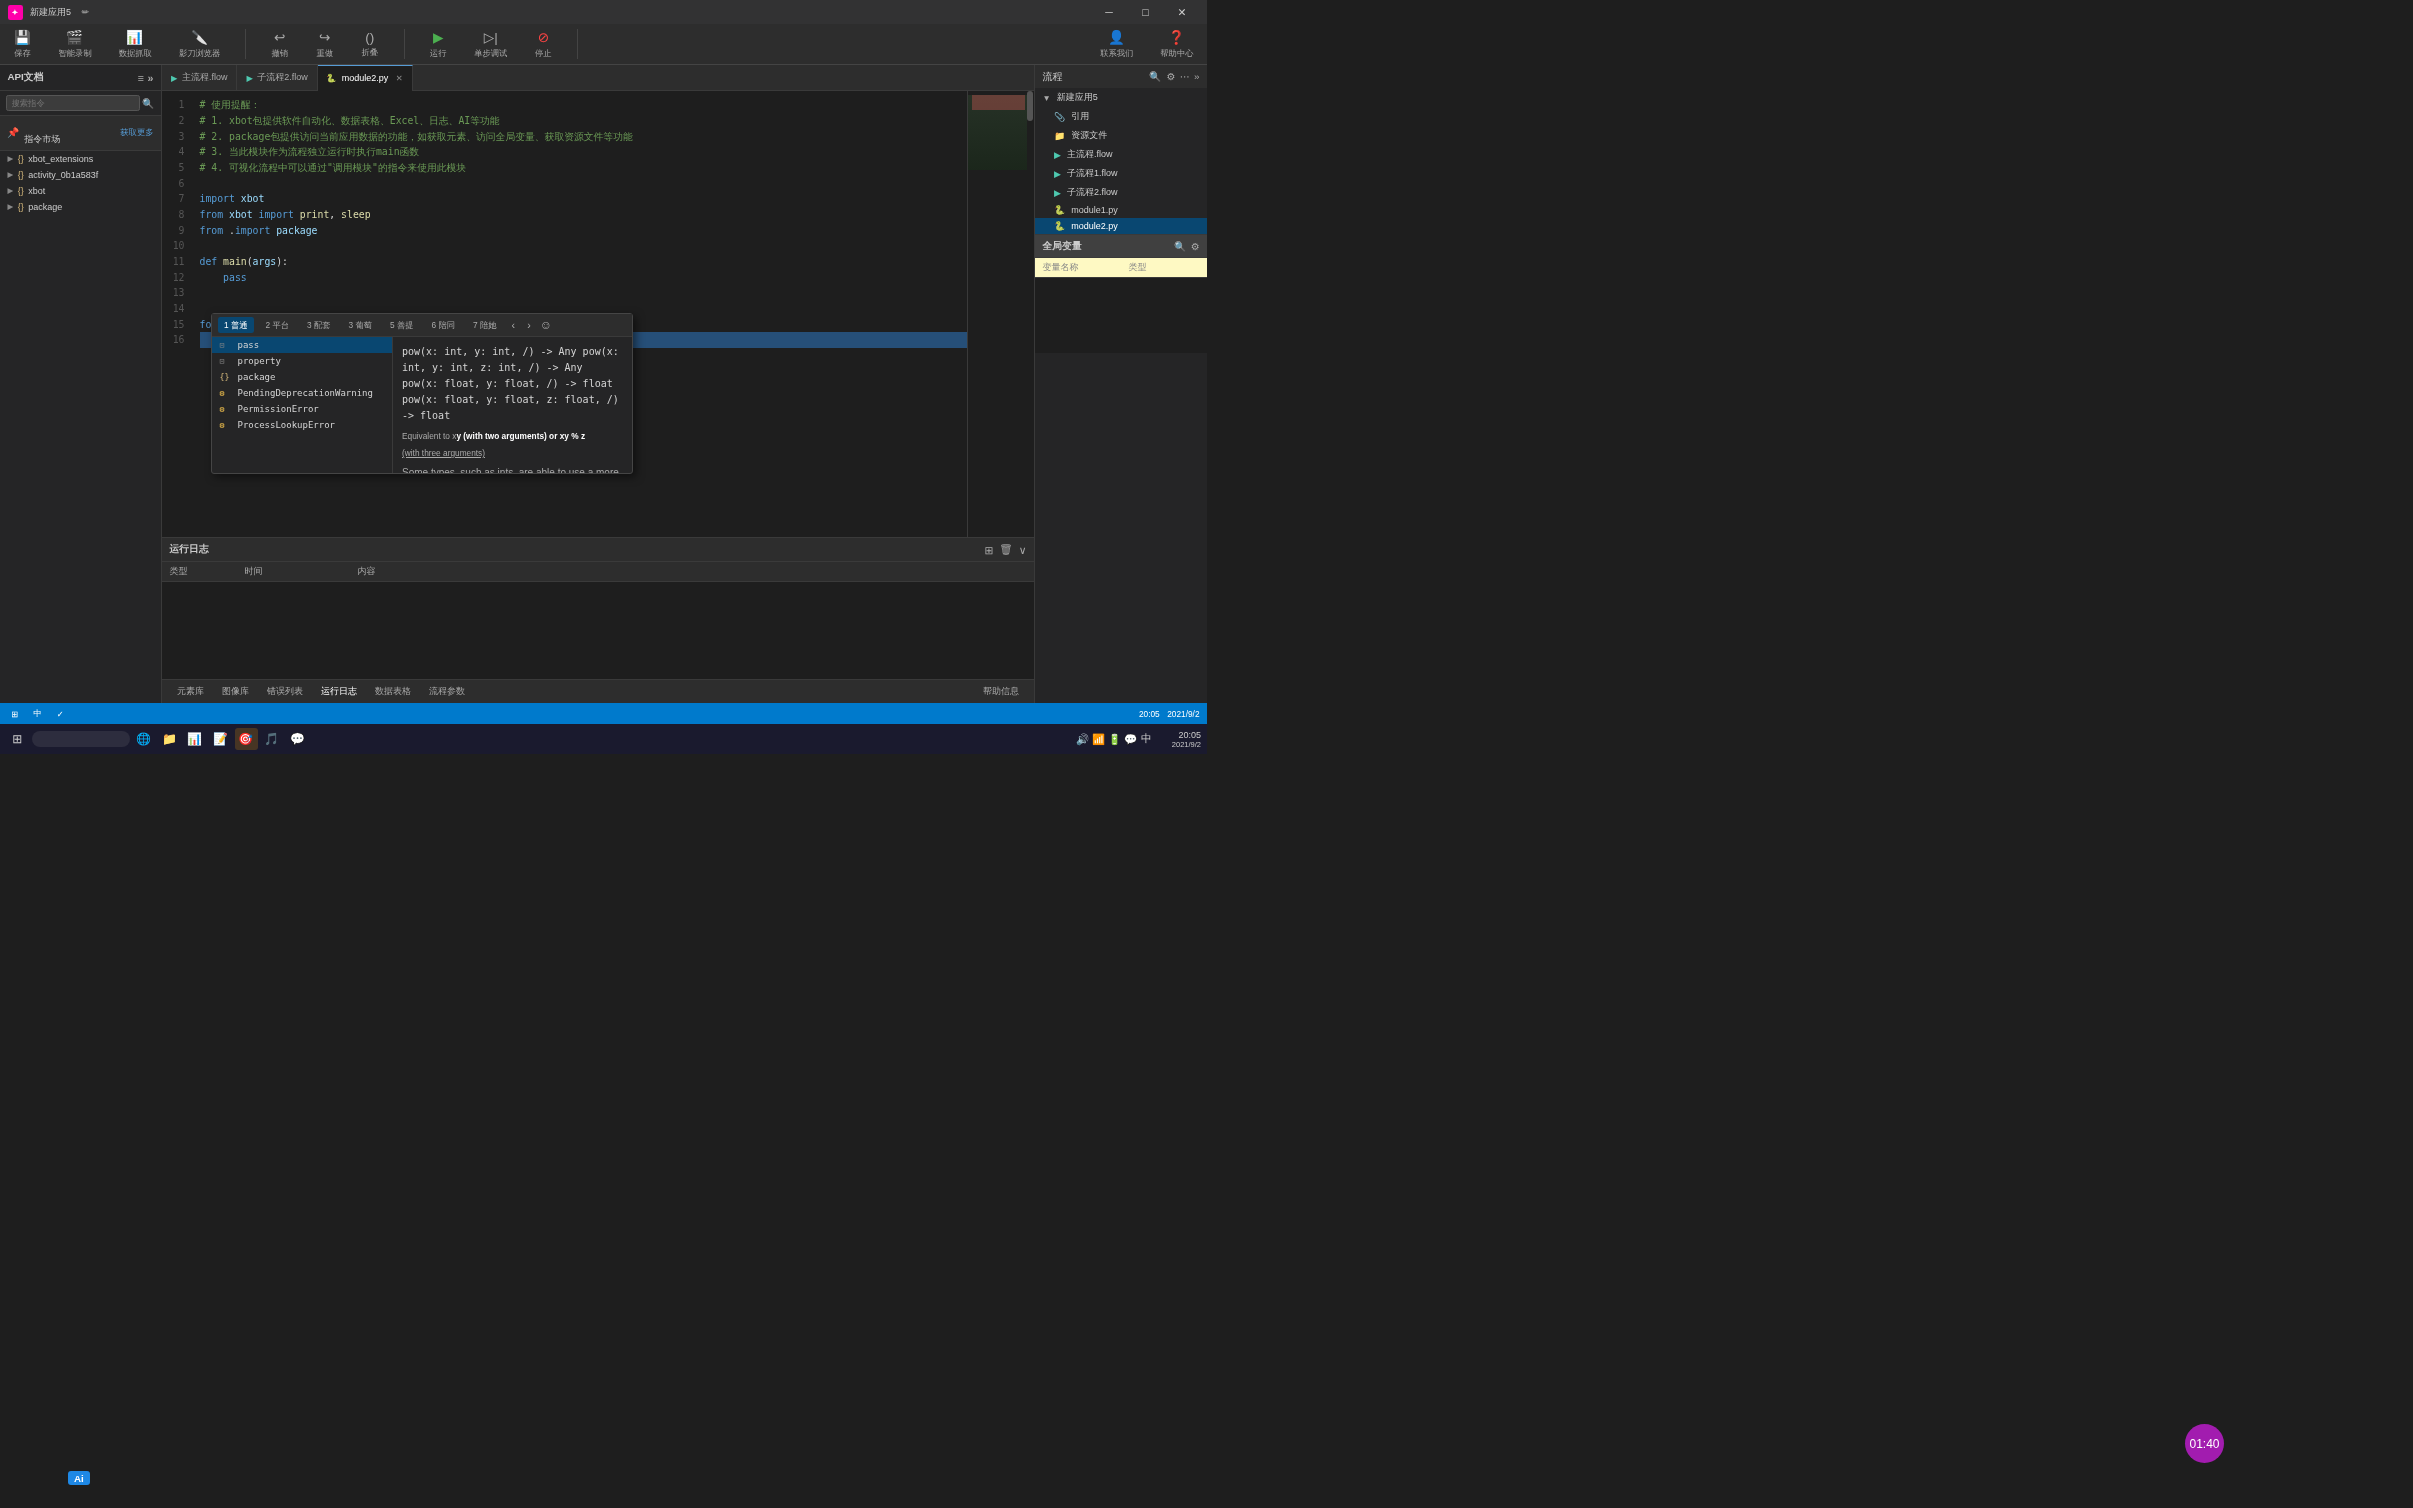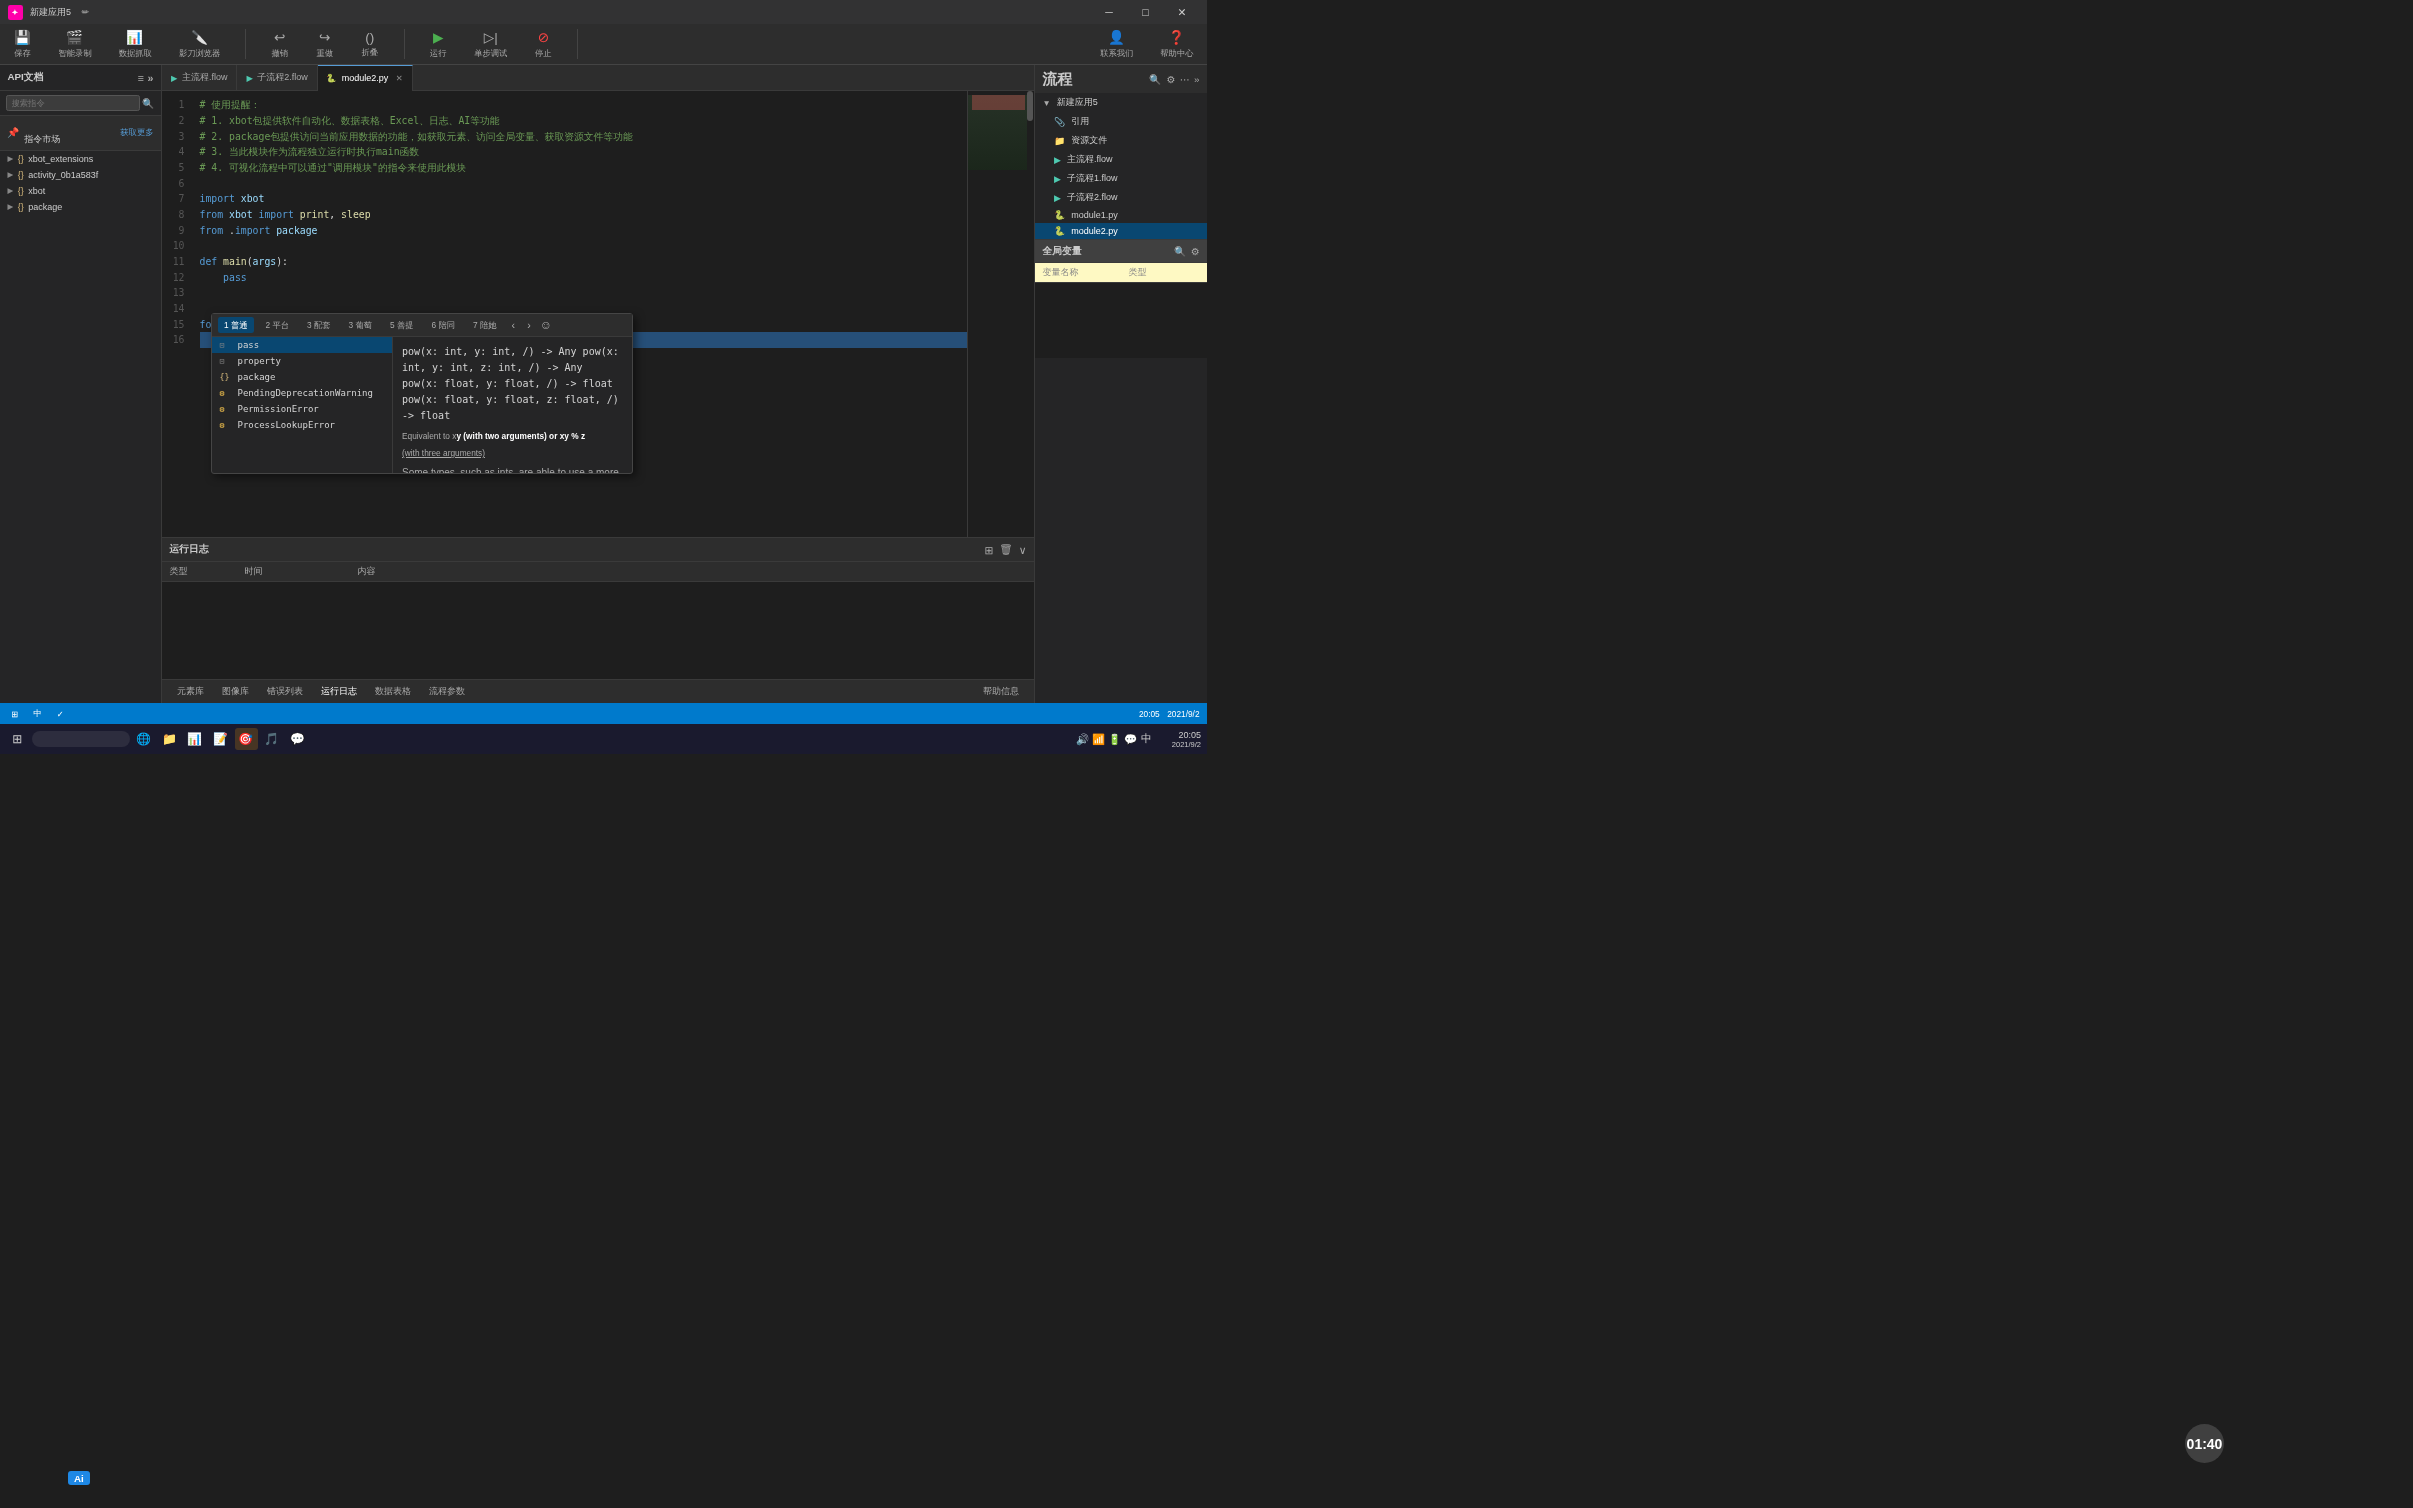--- a/index.html
+++ b/index.html
@@ -86,38 +86,38 @@
 
     
     .bottom-footer-tabs { display: flex; background: #2d2d2d; border-top: 0.8px solid #3a3a3a; padding: 0 7.5px; height: 24px; align-items: center; gap: 3px; }
     .bft { padding: 0 7.5px; height: 24px; display: flex; align-items: center; font-size: 9px; color: #aaa; cursor: pointer; }
     .bft.active { color: #fff; border-bottom: 1.5px solid #569cd6; }
 
     
     .right-sidebar { width: 173px; background: #252526; border-left: 0.8px solid #3a3a3a; display: flex; flex-direction: column; flex-shrink: 0; }
     .right-section { border-bottom: 0.8px solid #3a3a3a; }
     .right-section-header { display: flex; align-items: center; padding: 4.5px 7.5px; background: #2d2d2d; }
-    .right-section-title { font-size: 15px; color: #ccc; font-weight: bold; flex: 1; }
+    .right-section-title { font-size: 10px; color: #ccc; font-weight: normal; flex: 1; }
     .right-section-icons { display: flex; gap: 4.5px; }
     .rs-icon { color: #aaa; cursor: pointer; font-size: 9.8px; }
     .flow-tree-item { display: flex; align-items: center; padding: 3px 7.5px; cursor: pointer; font-size: 9px; color: #ccc; gap: 6px; }
     .flow-tree-item.active { background: #094771; color: #fff; }
     .flow-tree-item.indent1 { padding-left: 19px; }
     .right-section-global { flex: 1; }
     .global-var-header { display: flex; align-items: center; padding: 4.5px 7.5px; background: #404040; border-bottom: 0.8px solid #3a3a3a; }
     .global-var-title { font-size: 9.8px; color: #ccc; font-weight: bold; flex: 1; }
     .global-var-icons { display: flex; gap: 4.5px; }
     .var-table-header { display: flex; background: #fef9c3; border-bottom: 0.8px solid #3a3a3a; }
     .var-table-header .vcol { padding: 3px 7.5px; font-size: 9px; color: #888; flex: 1; }
 
     
     .status-bar { height: 21px; background: #007acc; display: flex; align-items: center; padding: 0 7.5px; gap: 7.5px; font-size: 8.3px; color: #fff; flex-shrink: 0; }
     .status-bar .status-item { display: flex; align-items: center; gap: 3px; cursor: pointer; padding: 0 3.8px; }
     .status-right { margin-left: auto; display: flex; gap: 7.5px; }
-    .timer-badge { position: absolute; bottom: 45px; right: 189px; background: #404040; color: #fff; border-radius: 50%; width: 39px; height: 39px; display: flex; align-items: center; justify-content: center; font-size: 14px; font-weight: bold; z-index: 200; }
+    .timer-badge { position: absolute; bottom: 45px; right: 189px; background: #a21caf; color: #fff; border-radius: 50%; width: 39px; height: 39px; display: flex; align-items: center; justify-content: center; font-size: 12px; font-weight: normal; z-index: 200; }
     .ai-badge { position: absolute; bottom: 22.6px; left: 68px; background: #1e88e5; color: #fff; border-radius: 3px; padding: 1.5px 6px; font-size: 9.8px; font-weight: bold; }
 
     
     .minimap { width: 60px; background: #1e1e1e; border-left: 0.8px solid #3a3a3a; flex-shrink: 0; position: relative; }
     .minimap-content { width: 100%; height: 75px; background: linear-gradient(to bottom, #2a3a2a, #1a2a1a); margin-top: 3.8px; opacity: 0.7; }
 
     
     .window-chrome { background: #323233; height: 24px; display: flex; align-items: center; padding: 0 7.5px; gap: 7.5px; flex-shrink: 0; }
     .wc-controls { display: flex; gap: 1.5px; }
     .wc-btn { width: 35px; height: 24px; display: flex; align-items: center; justify-content: center; cursor: pointer; color: #ccc; font-size: 10.6px; }

